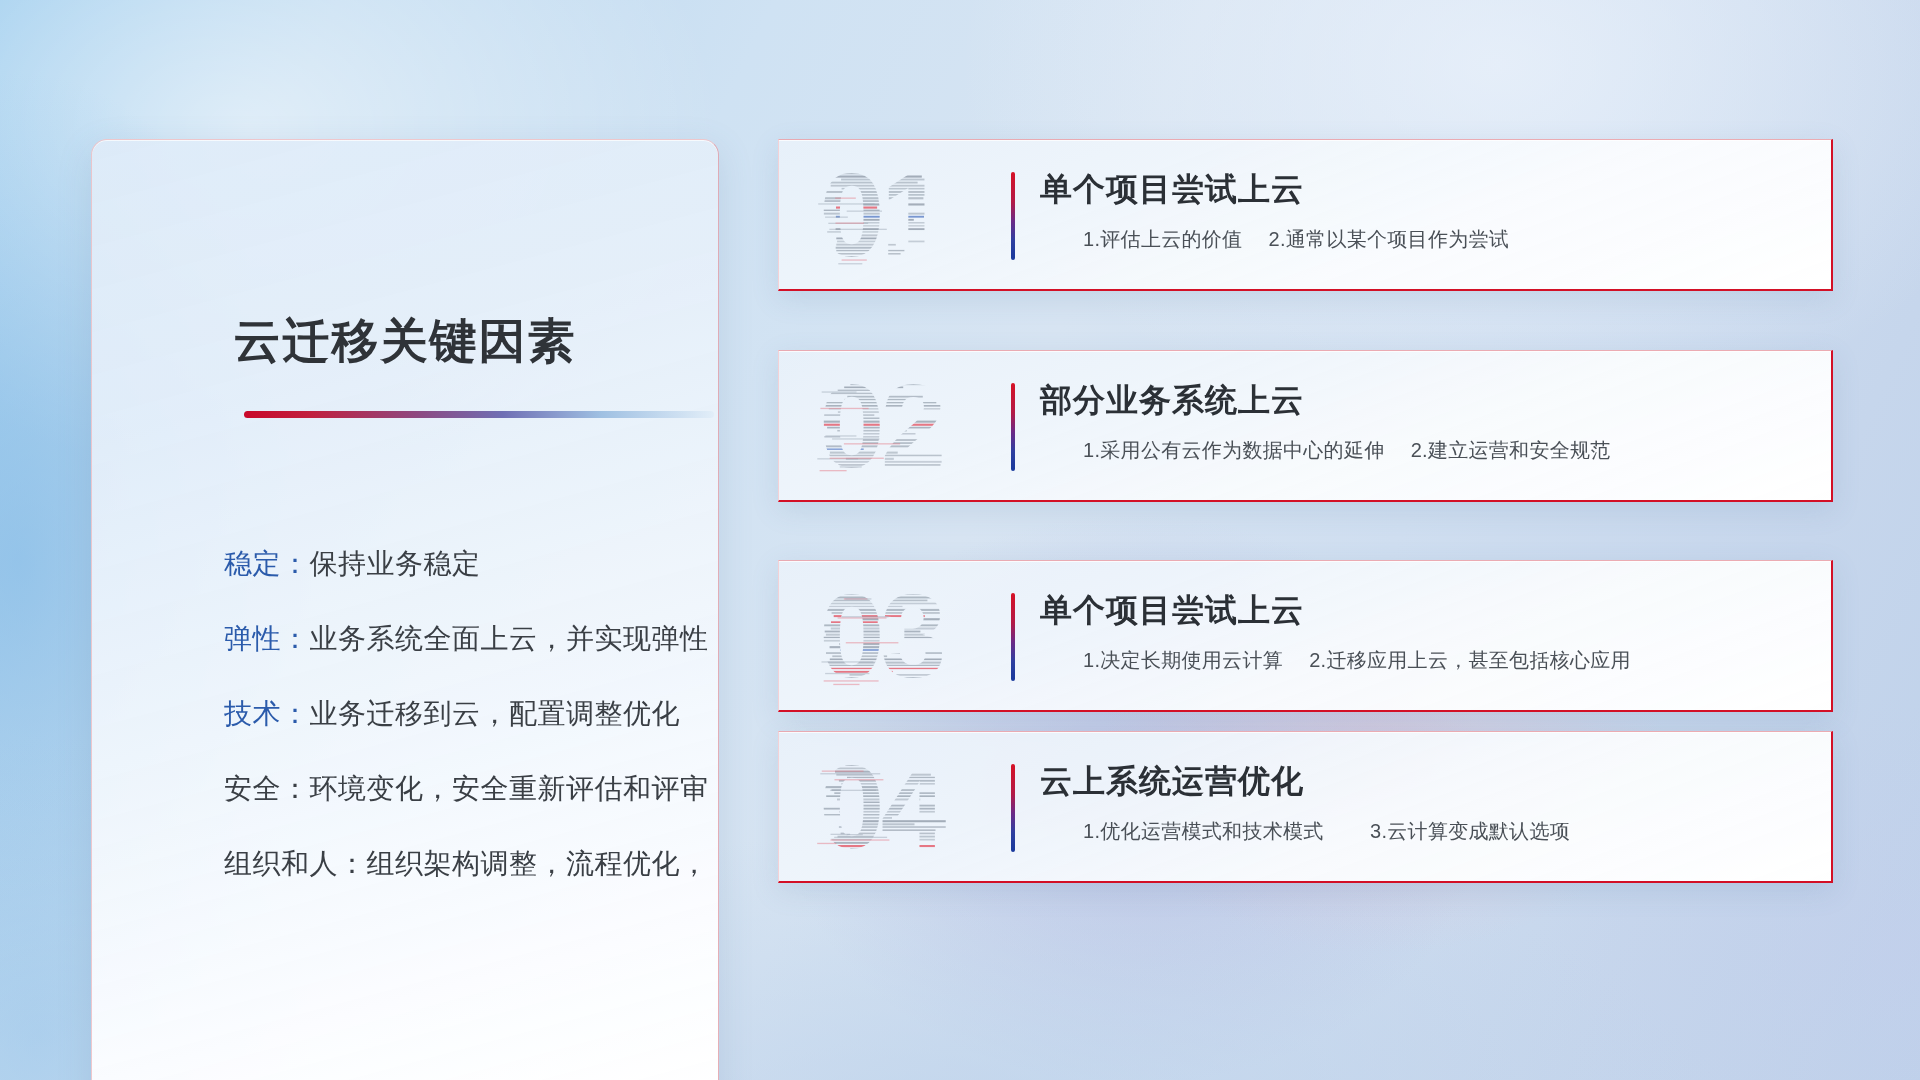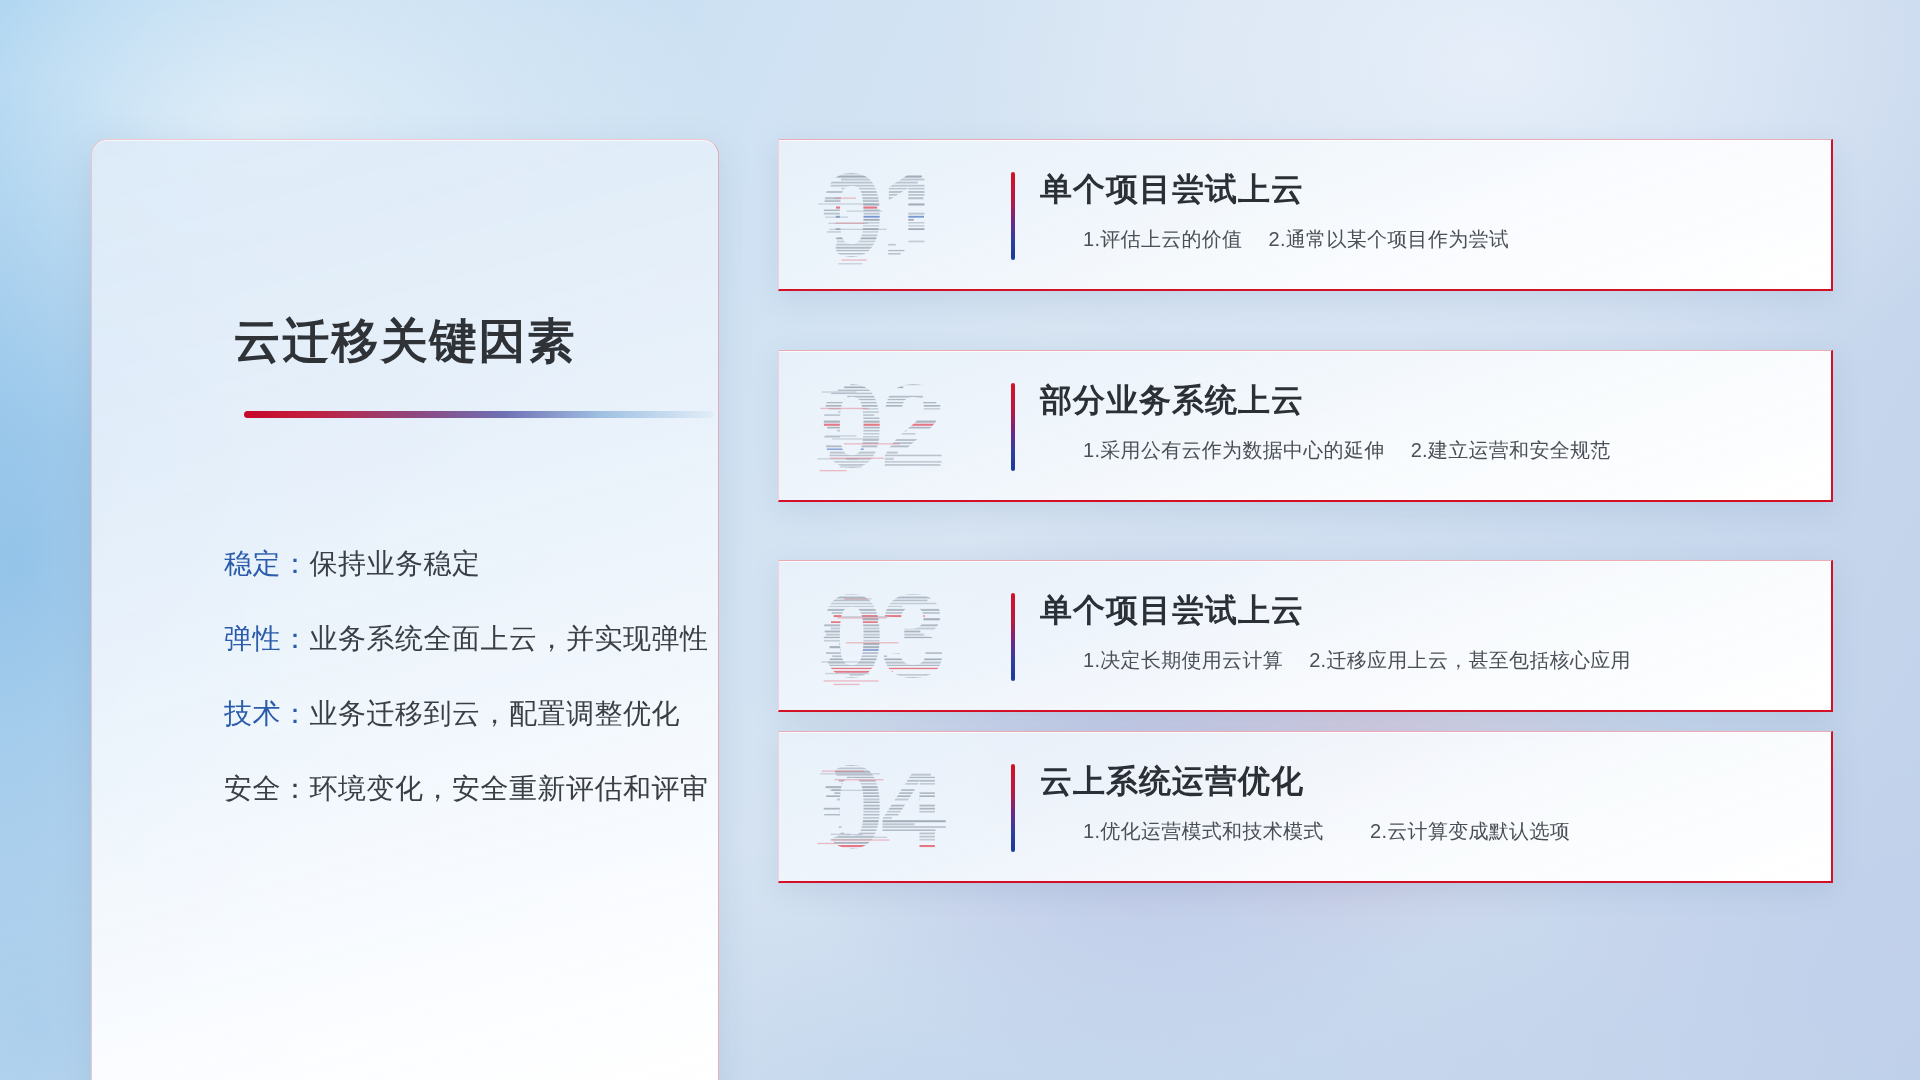--- a/index.html
+++ b/index.html
@@ -133,20 +133,21 @@
 <div id="stage">
 
   <div id="left-card">
     <div id="left-card-title">云迁移关键因素</div>
     <div id="left-card-rule"></div>
     <div id="left-list">
         <div class="lrow"><span class="k">稳定：</span><span>保持业务稳定</span></div>
         <div class="lrow"><span class="k">弹性：</span><span>业务系统全面上云，并实现弹性</span></div>
         <div class="lrow"><span class="k">技术：</span><span>业务迁移到云，配置调整优化</span></div>
         <div class="lrow"><span class="k dark">安全：</span><span>环境变化，安全重新评估和评审</span></div>
+        <div class="lrow"><span class="k dark">组织和人：</span><span>组织架构调整，流程优化，</span></div>
         <div class="lrow"><span class="k dark"></span></div>
       </div>
   </div>
 
   <div class="rcard" id="rcard-1">
     <div class="rnum">
         <svg viewBox="0 0 180 120">
           <defs>
             <clipPath id="numclip0">
               <text x="2" y="100" font-family="&quot;Liberation Sans&quot;,&quot;DejaVu Sans&quot;,sans-serif" font-size="118" font-weight="700" letter-spacing="-4">01</text>
@@ -394,16 +395,16 @@
             <rect x="13.5" y="85.7" width="19.6" height="1.3" fill="#9aa5b2" opacity="0.45"></rect>
             <rect x="17.2" y="88.7" width="52.9" height="1.3" fill="#9aa5b2" opacity="0.45"></rect>
             <rect x="13.1" y="41.7" width="45.9" height="1.3" fill="#9aa5b2" opacity="0.45"></rect>
             <rect x="0.2" y="94.8" width="19.0" height="1.3" fill="#e4707e" opacity="0.45"></rect>
             <rect x="3.3" y="25.1" width="59.9" height="1.3" fill="#9aa5b2" opacity="0.45"></rect>
           </g>
         </svg>
       </div>
     <div class="rbar"></div>
     <div class="rtitle">云上系统运营优化</div>
-    <div class="rsub">1.优化运营模式和技术模式　　 2.云计算变成默认选项</div>
+    <div class="rsub">1.优化运营模式和技术模式　　 3.云计算变成默认选项</div>
   </div>
 
 </div>
 
 </body></html>

